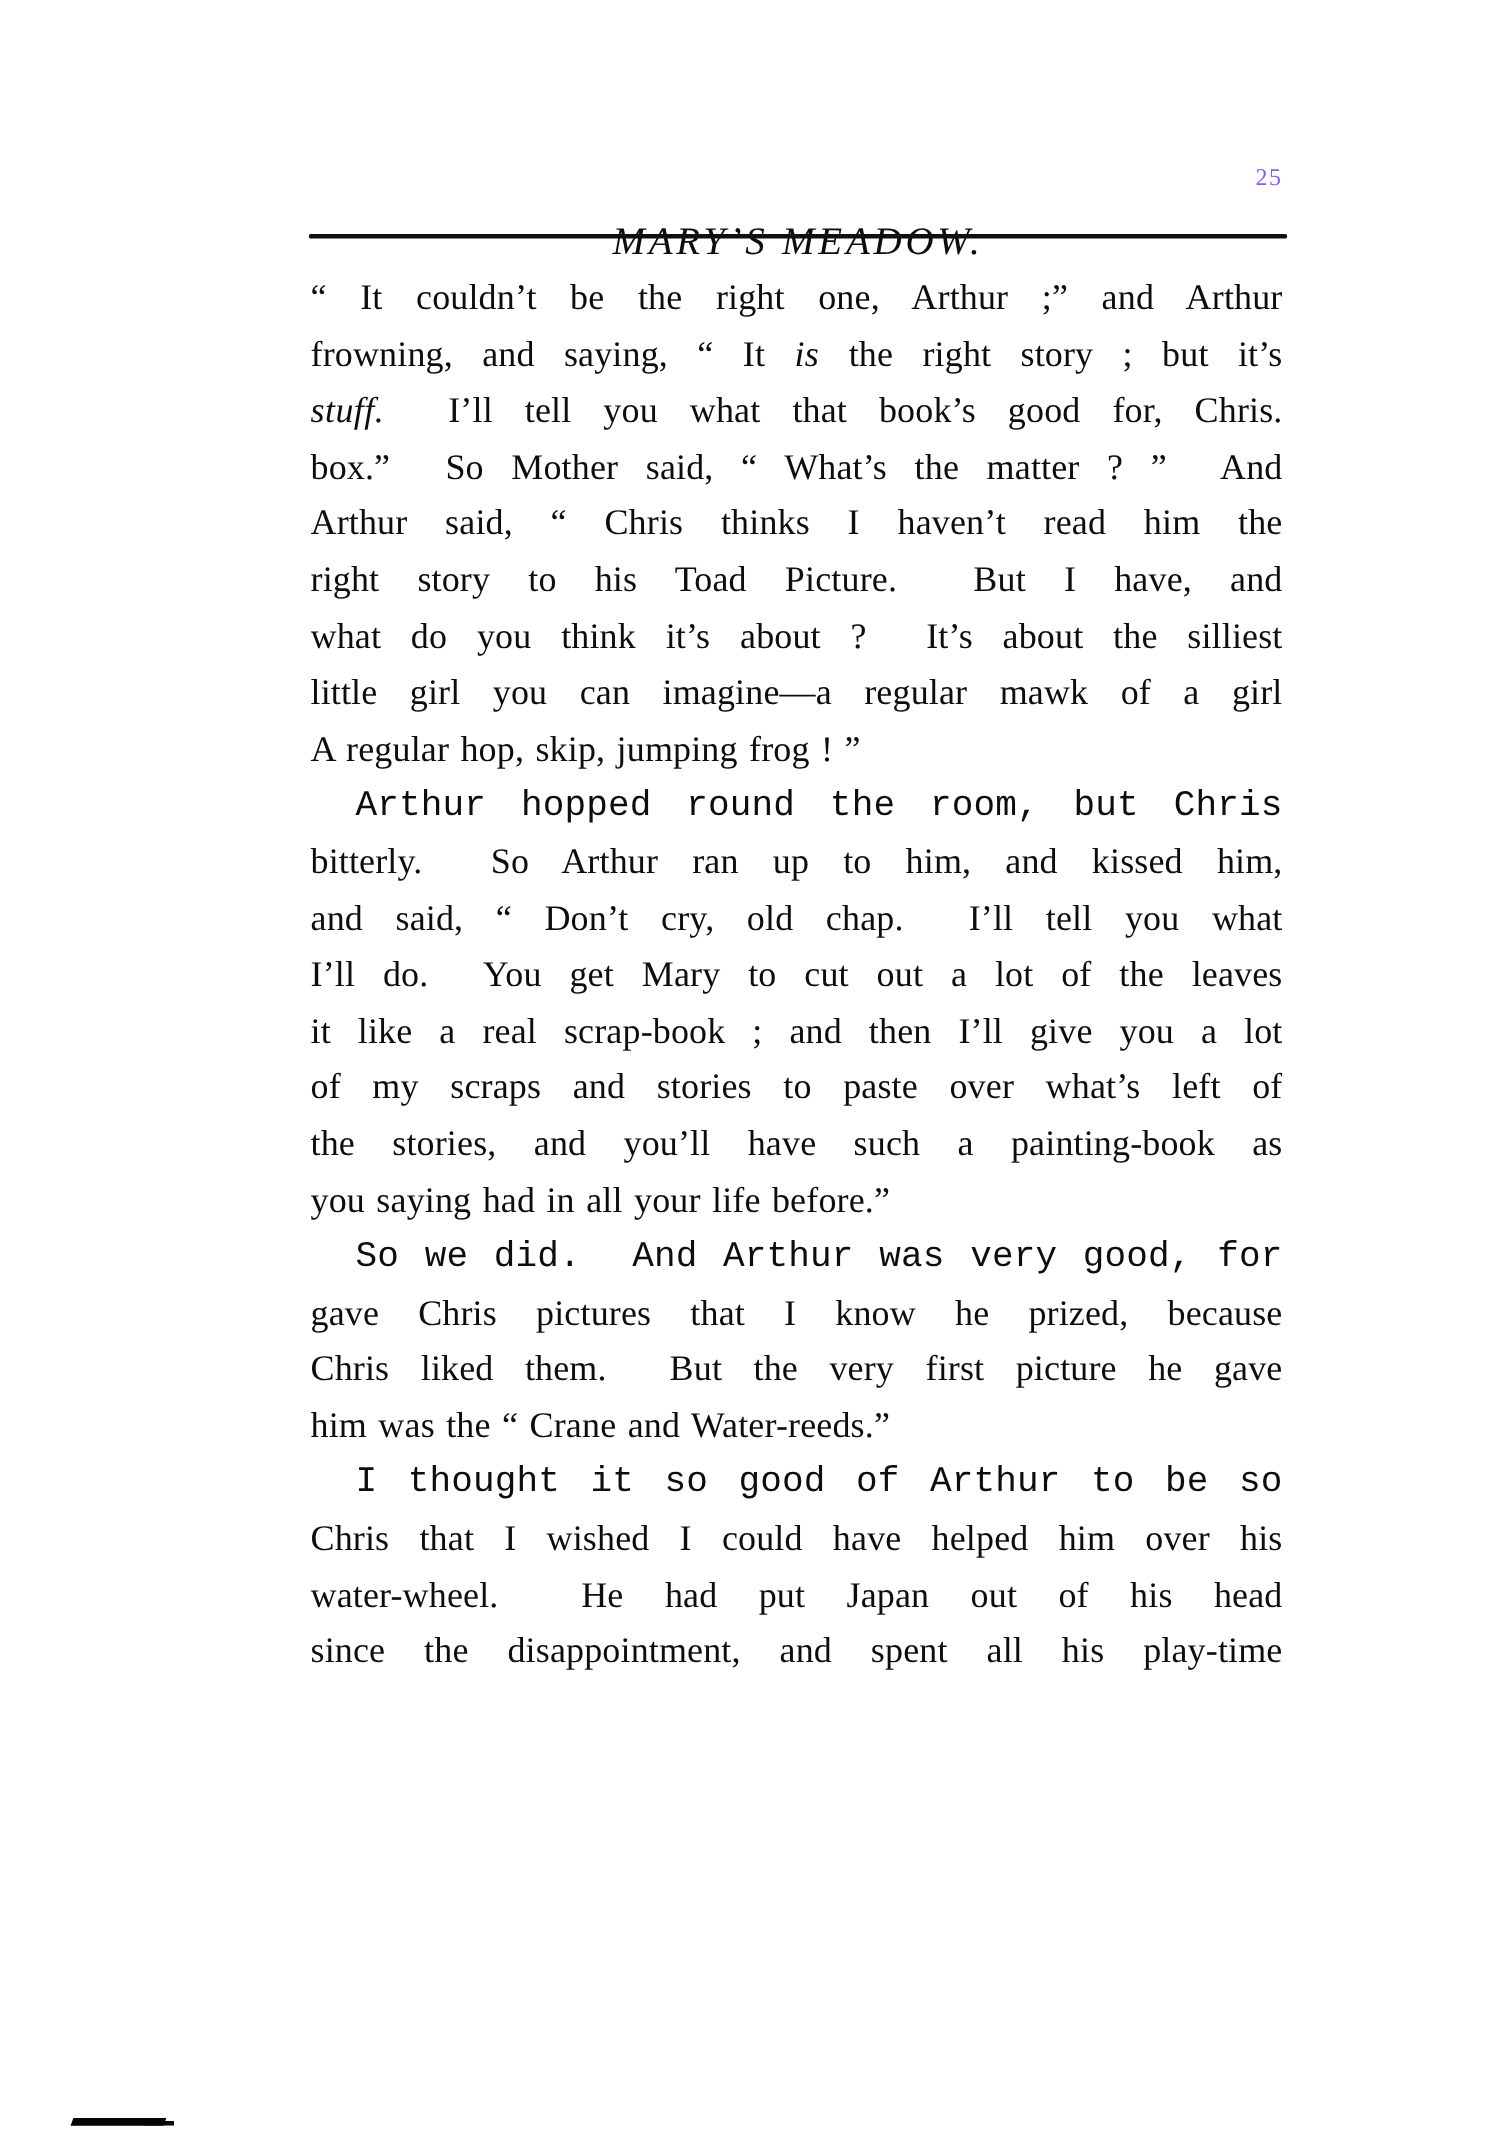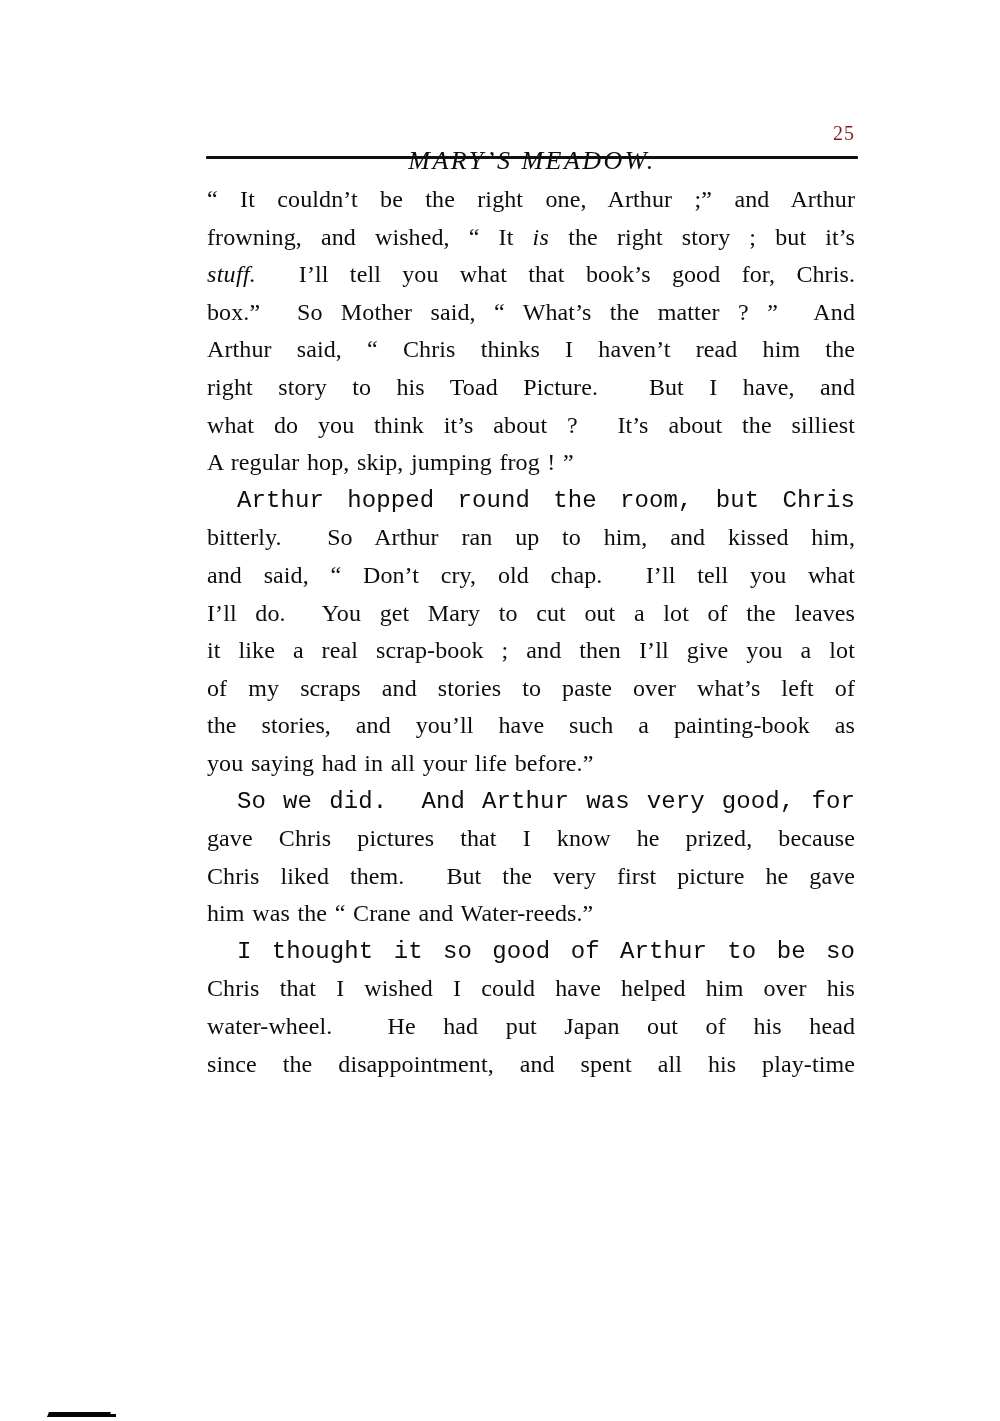--- a/index.html
+++ b/index.html
@@ -31,24 +31,24 @@
     font-style: italic;
     font-size: 26px;
     letter-spacing: 2.5px;
     color: #0d0d0d;
     white-space: nowrap;
     margin-top: 40px;
   }
   .page-number {
     position: absolute;
     right: 2px;
-    top: 16px;
-    font-size: 20px;
+    top: 4px;
+    font-size: 16px;
     letter-spacing: 1px;
-    color: #7f1d1d;
+    color: #8b5cf6;
   }
   .header-rule {
     position: absolute;
     top: 156px;
     left: 206px;
     width: 652px;
     height: 3px;
     background: #101010;
     border-radius: 1px;
   }
@@ -110,26 +110,27 @@
 
   <div class="running-header">
     <div class="header-title">MARY’S MEADOW.</div>
     <div class="page-number">25</div>
   </div>
 
   <div class="header-rule"></div>
 
   <div class="text-block">
       <div class="line justify"><span>“ It couldn’t be the right one, Arthur ;” and Arthur</span></div>
-      <div class="line justify"><span>frowning, and wished, “ It </span><em>is</em><span> the right story ; but it’s</span></div>
+      <div class="line justify"><span>frowning, and saying, “ It </span><em>is</em><span> the right story ; but it’s</span></div>
       <div class="line justify"><em>stuff.</em><span>&nbsp; I’ll tell you what that book’s good for, Chris.</span></div>
       <div class="line justify"><span>box.”&nbsp; So Mother said, “ What’s the matter ? ”&nbsp; And</span></div>
       <div class="line justify"><span>Arthur said, “ Chris thinks I haven’t read him the</span></div>
       <div class="line justify"><span>right story to his Toad Picture.&nbsp; But I have, and</span></div>
       <div class="line justify"><span>what do you think it’s about ?&nbsp; It’s about the silliest</span></div>
+      <div class="line justify"><span>little girl you can imagine—a regular mawk of a girl</span></div>
       <div class="line"><span>A regular hop, skip, jumping frog ! ”</span></div>
       <div class="line justify indent"><span>Arthur hopped round the room, but Chris cried</span></div>
       <div class="line justify"><span>bitterly.&nbsp; So Arthur ran up to him, and kissed him,</span></div>
       <div class="line justify"><span>and said, “ Don’t cry, old chap.&nbsp; I’ll tell you what</span></div>
       <div class="line justify"><span>I’ll do.&nbsp; You get Mary to cut out a lot of the leaves</span></div>
       <div class="line justify"><span>it like a real scrap-book ; and then I’ll give you a lot</span></div>
       <div class="line justify"><span>of my scraps and stories to paste over what’s left of</span></div>
       <div class="line justify"><span>the stories, and you’ll have such a painting-book as</span></div>
       <div class="line"><span>you saying had in all your life before.”</span></div>
       <div class="line justify indent"><span>So we did.&nbsp; And Arthur was very good, for he</span></div>

